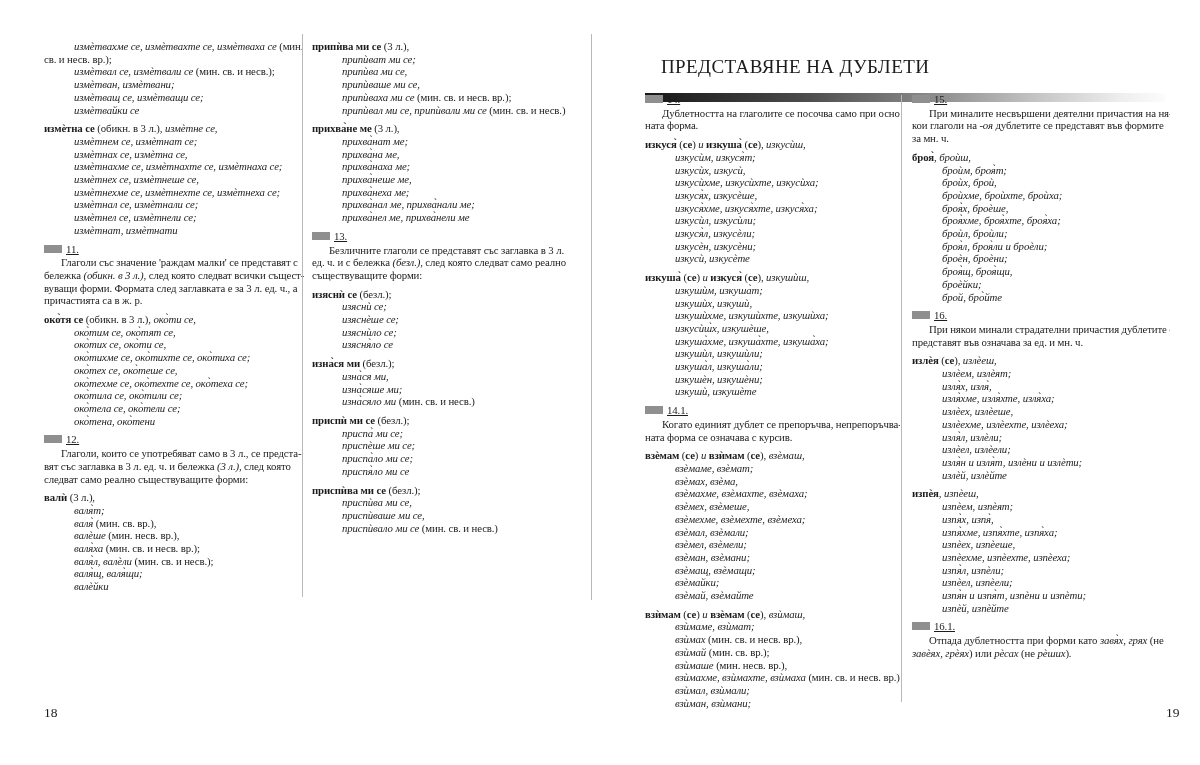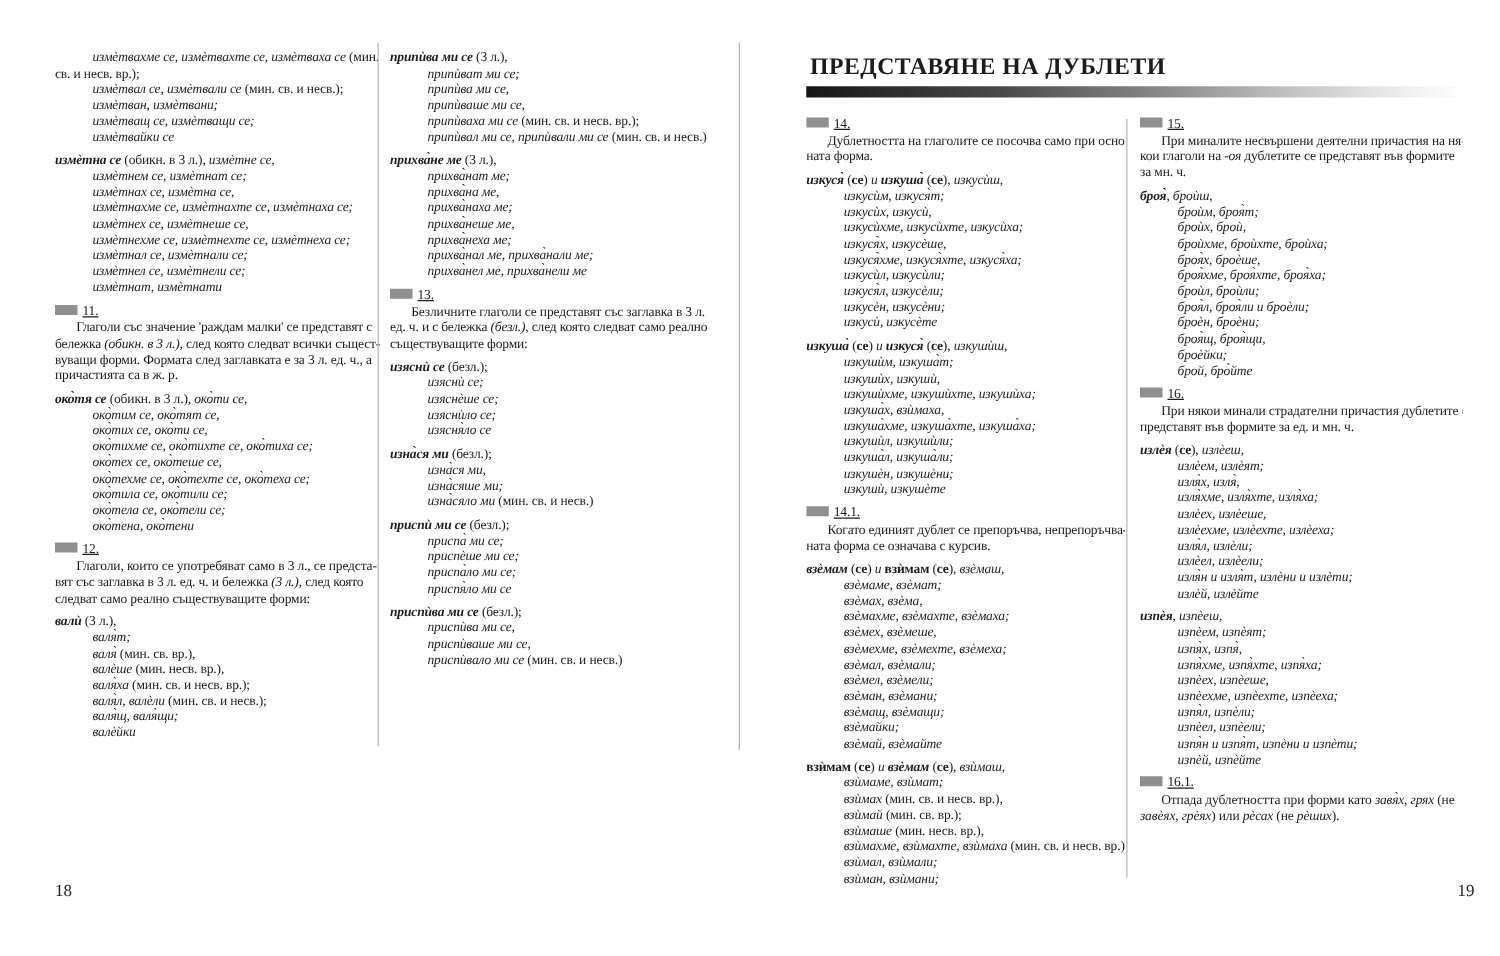--- a/index.html
+++ b/index.html
@@ -16,33 +16,33 @@
   #col4 { left:912px; top:93px; width:258px; height:640px; }
 
   .line { white-space:nowrap; font-size:10.8px; line-height:12.7px; letter-spacing:-0.12px; }
   .ind0 { padding-left:0; }
   .ind1 { padding-left:30px; }
   .ind2 { padding-left:17px; }
   .block { margin:0 0 6px 0; }
   .st-n { font-style:normal; font-weight:400; }
   .st-i { font-style:italic; }
   .st-b { font-weight:700; }
-  .st-bi { font-weight:700; font-style:italic; }
+  .st-bi { font-weight:700; }
 
   .marker-line { margin-bottom:1px;text-decoration:underline; }
   .marker-square { display:inline-block; width:18px; height:8px; margin-right:4px; }
   .marker-num { font-size:10.8px; }
 
   .vrule { position:absolute; width:1px; }
   #rule1 { left:302px; top:34px; height:563px; }
   #rule2 { left:591px; top:34px; height:566px; }
   #rule3 { left:901px; top:95px; height:607px; }
 
   #header { position:absolute; left:645px; top:40px; width:520px; }
-  #header h1 { margin:3px; font-size:19px; font-weight:700; letter-spacing:0.4px; line-height:21px; }
+  #header h1 { margin:16px; font-size:19px; font-weight:400; letter-spacing:0.4px; line-height:21px; }
   #gradbar { height:9px; margin-top:5px; width:520px; }
 
   .pagenum { position:absolute; top:705px; font-size:13.5px; }
   #pagenum-left  { left:44px; }
   #pagenum-right { left:1138px;margin-left:28px; }
 </style>
 </head>
 <body>
 
 <div>
@@ -175,21 +175,21 @@
         <div class="line ind1"><span class="st-i">изкусѝл, изкусѝли;</span></div>
         <div class="line ind1"><span class="st-i">изкуся̀л, изкусѐли;</span></div>
         <div class="line ind1"><span class="st-i">изкусѐн, изкусѐни;</span></div>
         <div class="line ind1"><span class="st-i">изкусѝ, изкусѐте</span></div>
       </div>
       <div class="block">
         <div class="line ind0"><span class="st-bi">изкуша̀</span><span class="st-n"> (</span><span class="st-b">се</span><span class="st-n">) </span><span class="st-i">и </span><span class="st-bi">изкуся̀</span><span class="st-n"> (</span><span class="st-b">се</span><span class="st-n">), </span><span class="st-i">изкушѝш,</span></div>
         <div class="line ind1"><span class="st-i">изкушѝм, изкуша̀т;</span></div>
         <div class="line ind1"><span class="st-i">изкушѝх, изкушѝ,</span></div>
         <div class="line ind1"><span class="st-i">изкушѝхме, изкушѝхте, изкушѝха;</span></div>
-        <div class="line ind1"><span class="st-i">изкуша̀х, взѝмаха,</span></div>
+        <div class="line ind1"><span class="st-i">изкусѝш̀х, изкушѐше,</span></div>
         <div class="line ind1"><span class="st-i">изкуша̀хме, изкуша̀хте, изкуша̀ха;</span></div>
         <div class="line ind1"><span class="st-i">изкушѝл, изкушѝли;</span></div>
         <div class="line ind1"><span class="st-i">изкуша̀л, изкуша̀ли;</span></div>
         <div class="line ind1"><span class="st-i">изкушѐн, изкушѐни;</span></div>
         <div class="line ind1"><span class="st-i">изкушѝ, изкушѐте</span></div>
       </div>
       <div class="block">
         <div class="line marker-line"><span class="marker-square" style="background: rgb(143, 143, 143);"></span><span class="marker-num">14.1.</span></div>
         <div class="line ind2"><span class="st-n">Когато единият дублет се препоръчва, непрепоръчва-</span></div>
         <div class="line ind0"><span class="st-n">ната форма се означава с курсив.</span></div>
@@ -236,21 +236,21 @@
         <div class="line ind1"><span class="st-i">броѝл, броѝли;</span></div>
         <div class="line ind1"><span class="st-i">броя̀л, броя̀ли и броѐли;</span></div>
         <div class="line ind1"><span class="st-i">броѐн, броѐни;</span></div>
         <div class="line ind1"><span class="st-i">броя̀щ, броя̀щи,</span></div>
         <div class="line ind1"><span class="st-i">броѐйки;</span></div>
         <div class="line ind1"><span class="st-i">брой, бро̀йте</span></div>
       </div>
       <div class="block">
         <div class="line marker-line"><span class="marker-square" style="background: rgb(143, 143, 143);"></span><span class="marker-num">16.</span></div>
         <div class="line ind2"><span class="st-n">При някои минали страдателни причастия дублетите се</span></div>
-        <div class="line ind0"><span class="st-n">представят във формите за ед. и мн. ч.</span></div>
+        <div class="line ind0"><span class="st-n">представят във означава за ед. и мн. ч.</span></div>
       </div>
       <div class="block">
         <div class="line ind0"><span class="st-bi">излѐя</span><span class="st-n"> (</span><span class="st-b">се</span><span class="st-n">), </span><span class="st-i">излѐеш,</span></div>
         <div class="line ind1"><span class="st-i">излѐем, излѐят;</span></div>
         <div class="line ind1"><span class="st-i">изля̀х, изля̀,</span></div>
         <div class="line ind1"><span class="st-i">изля̀хме, изля̀хте, изля̀ха;</span></div>
         <div class="line ind1"><span class="st-i">излѐех, излѐеше,</span></div>
         <div class="line ind1"><span class="st-i">излѐехме, излѐехте, излѐеха;</span></div>
         <div class="line ind1"><span class="st-i">изля̀л, излѐли;</span></div>
         <div class="line ind1"><span class="st-i">излѐел, излѐели;</span></div>

